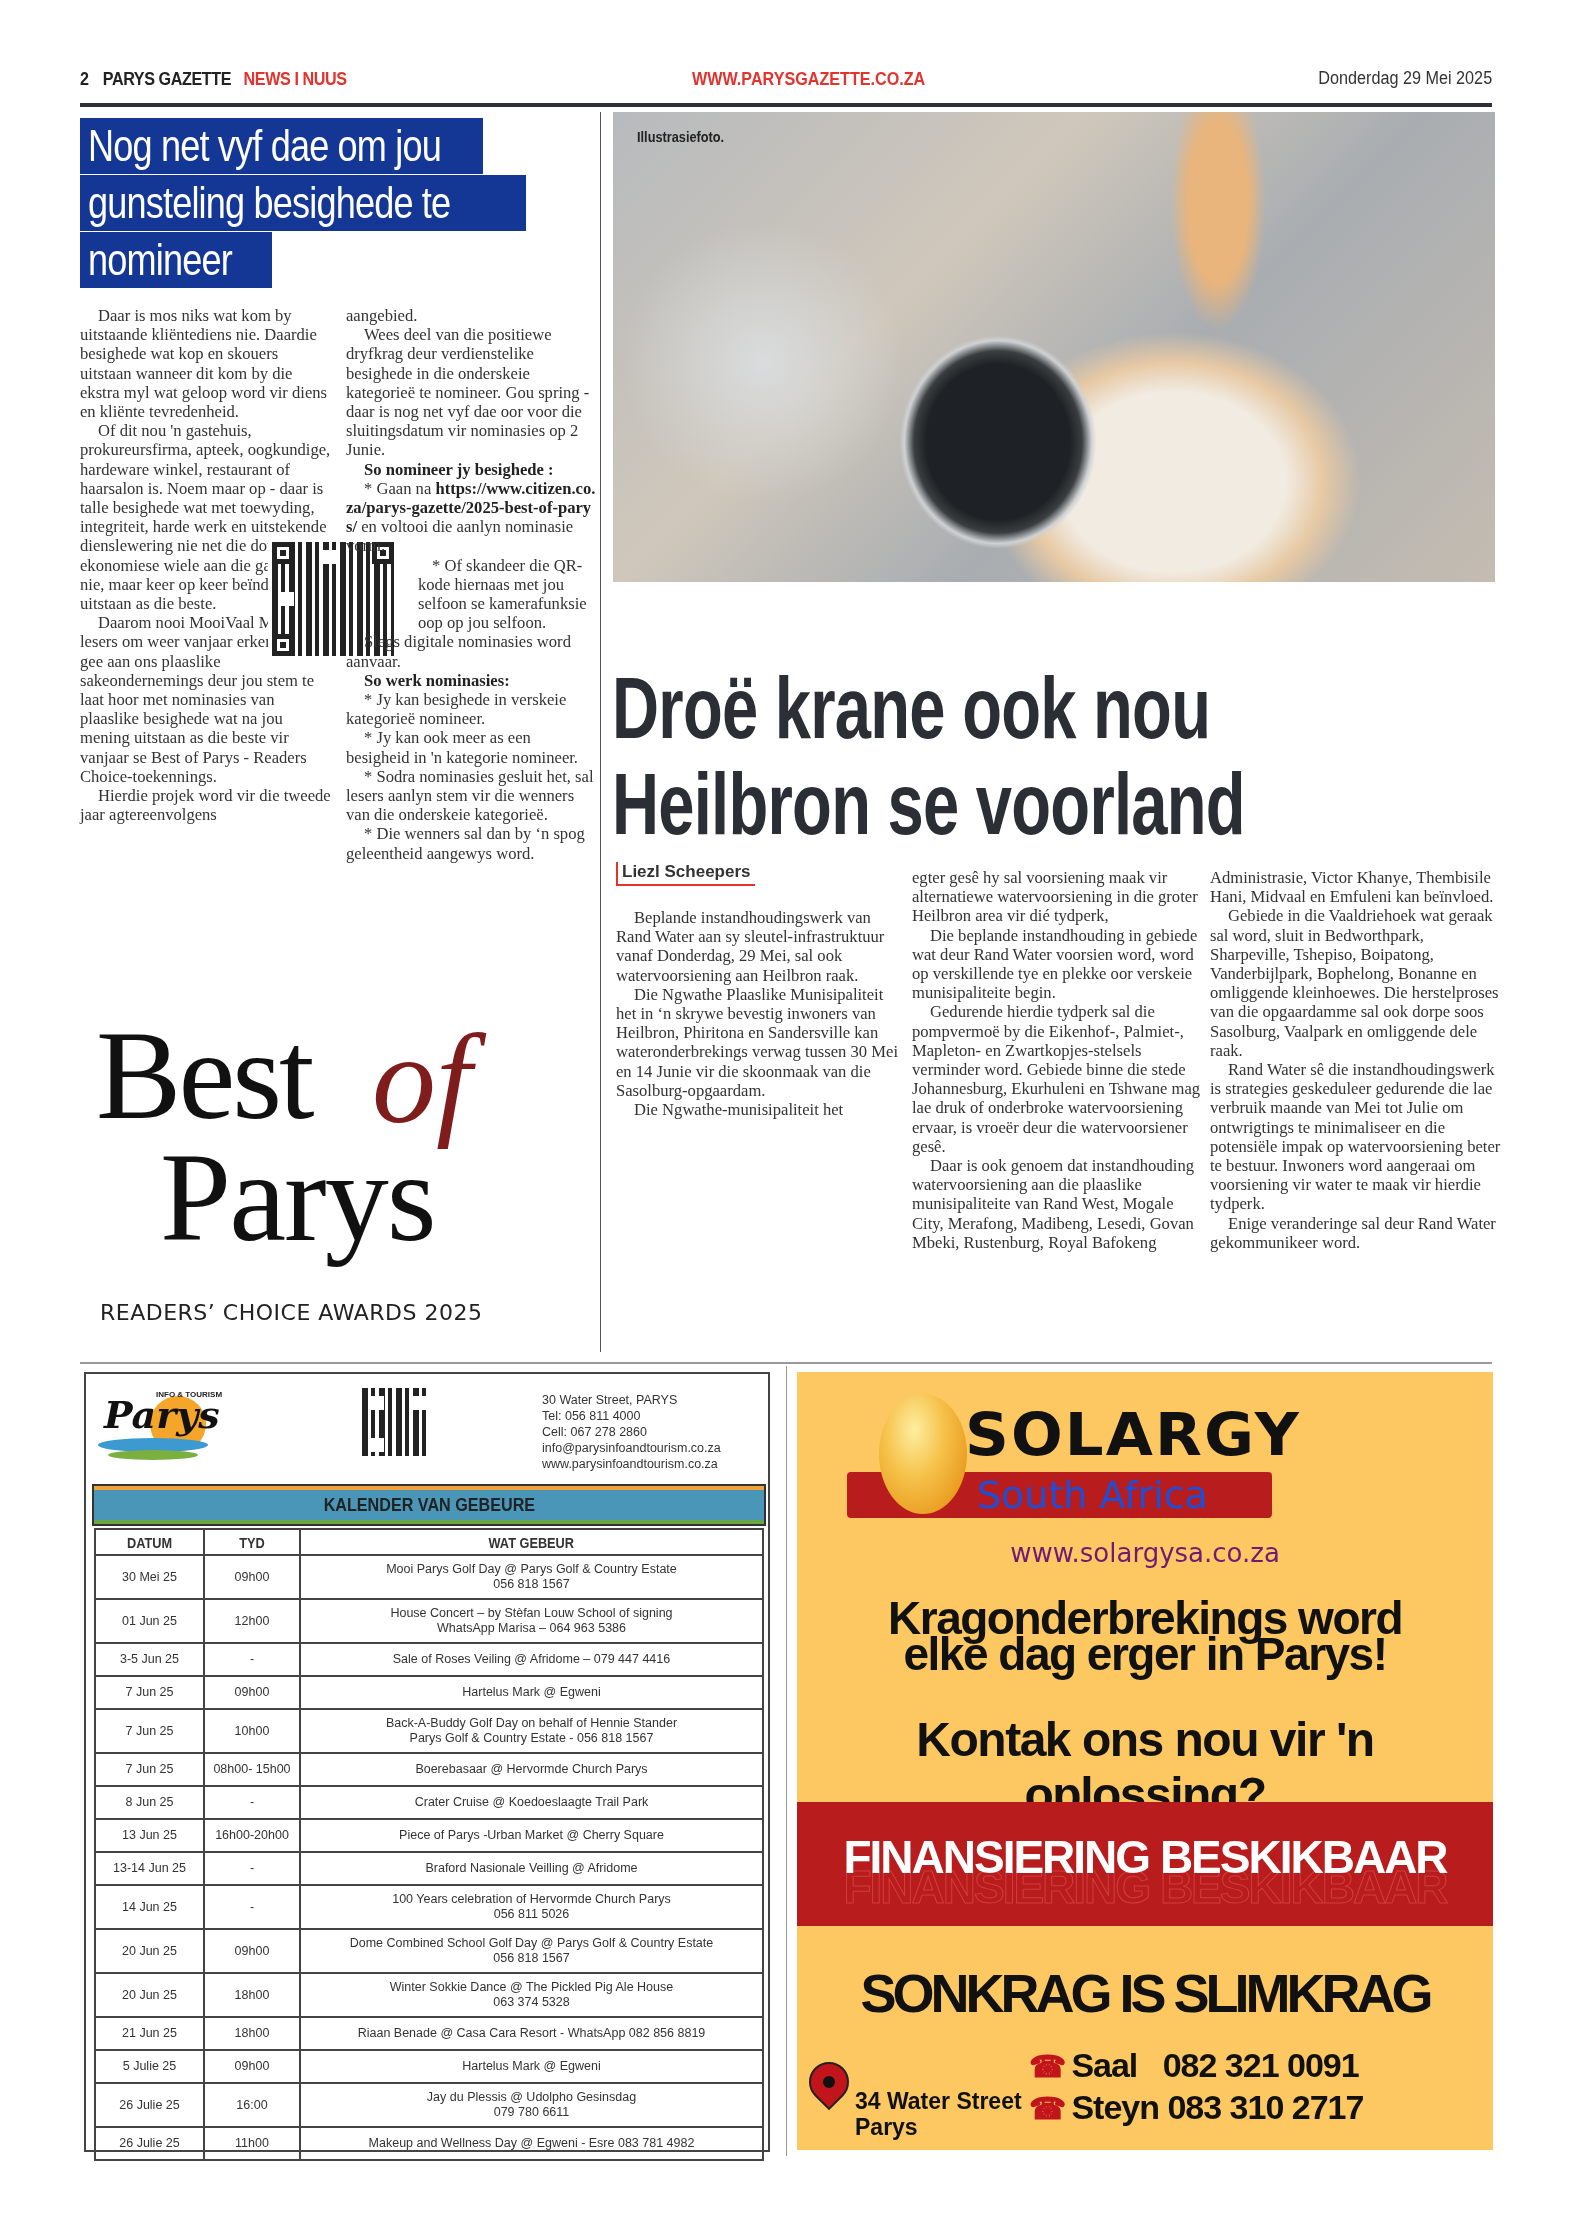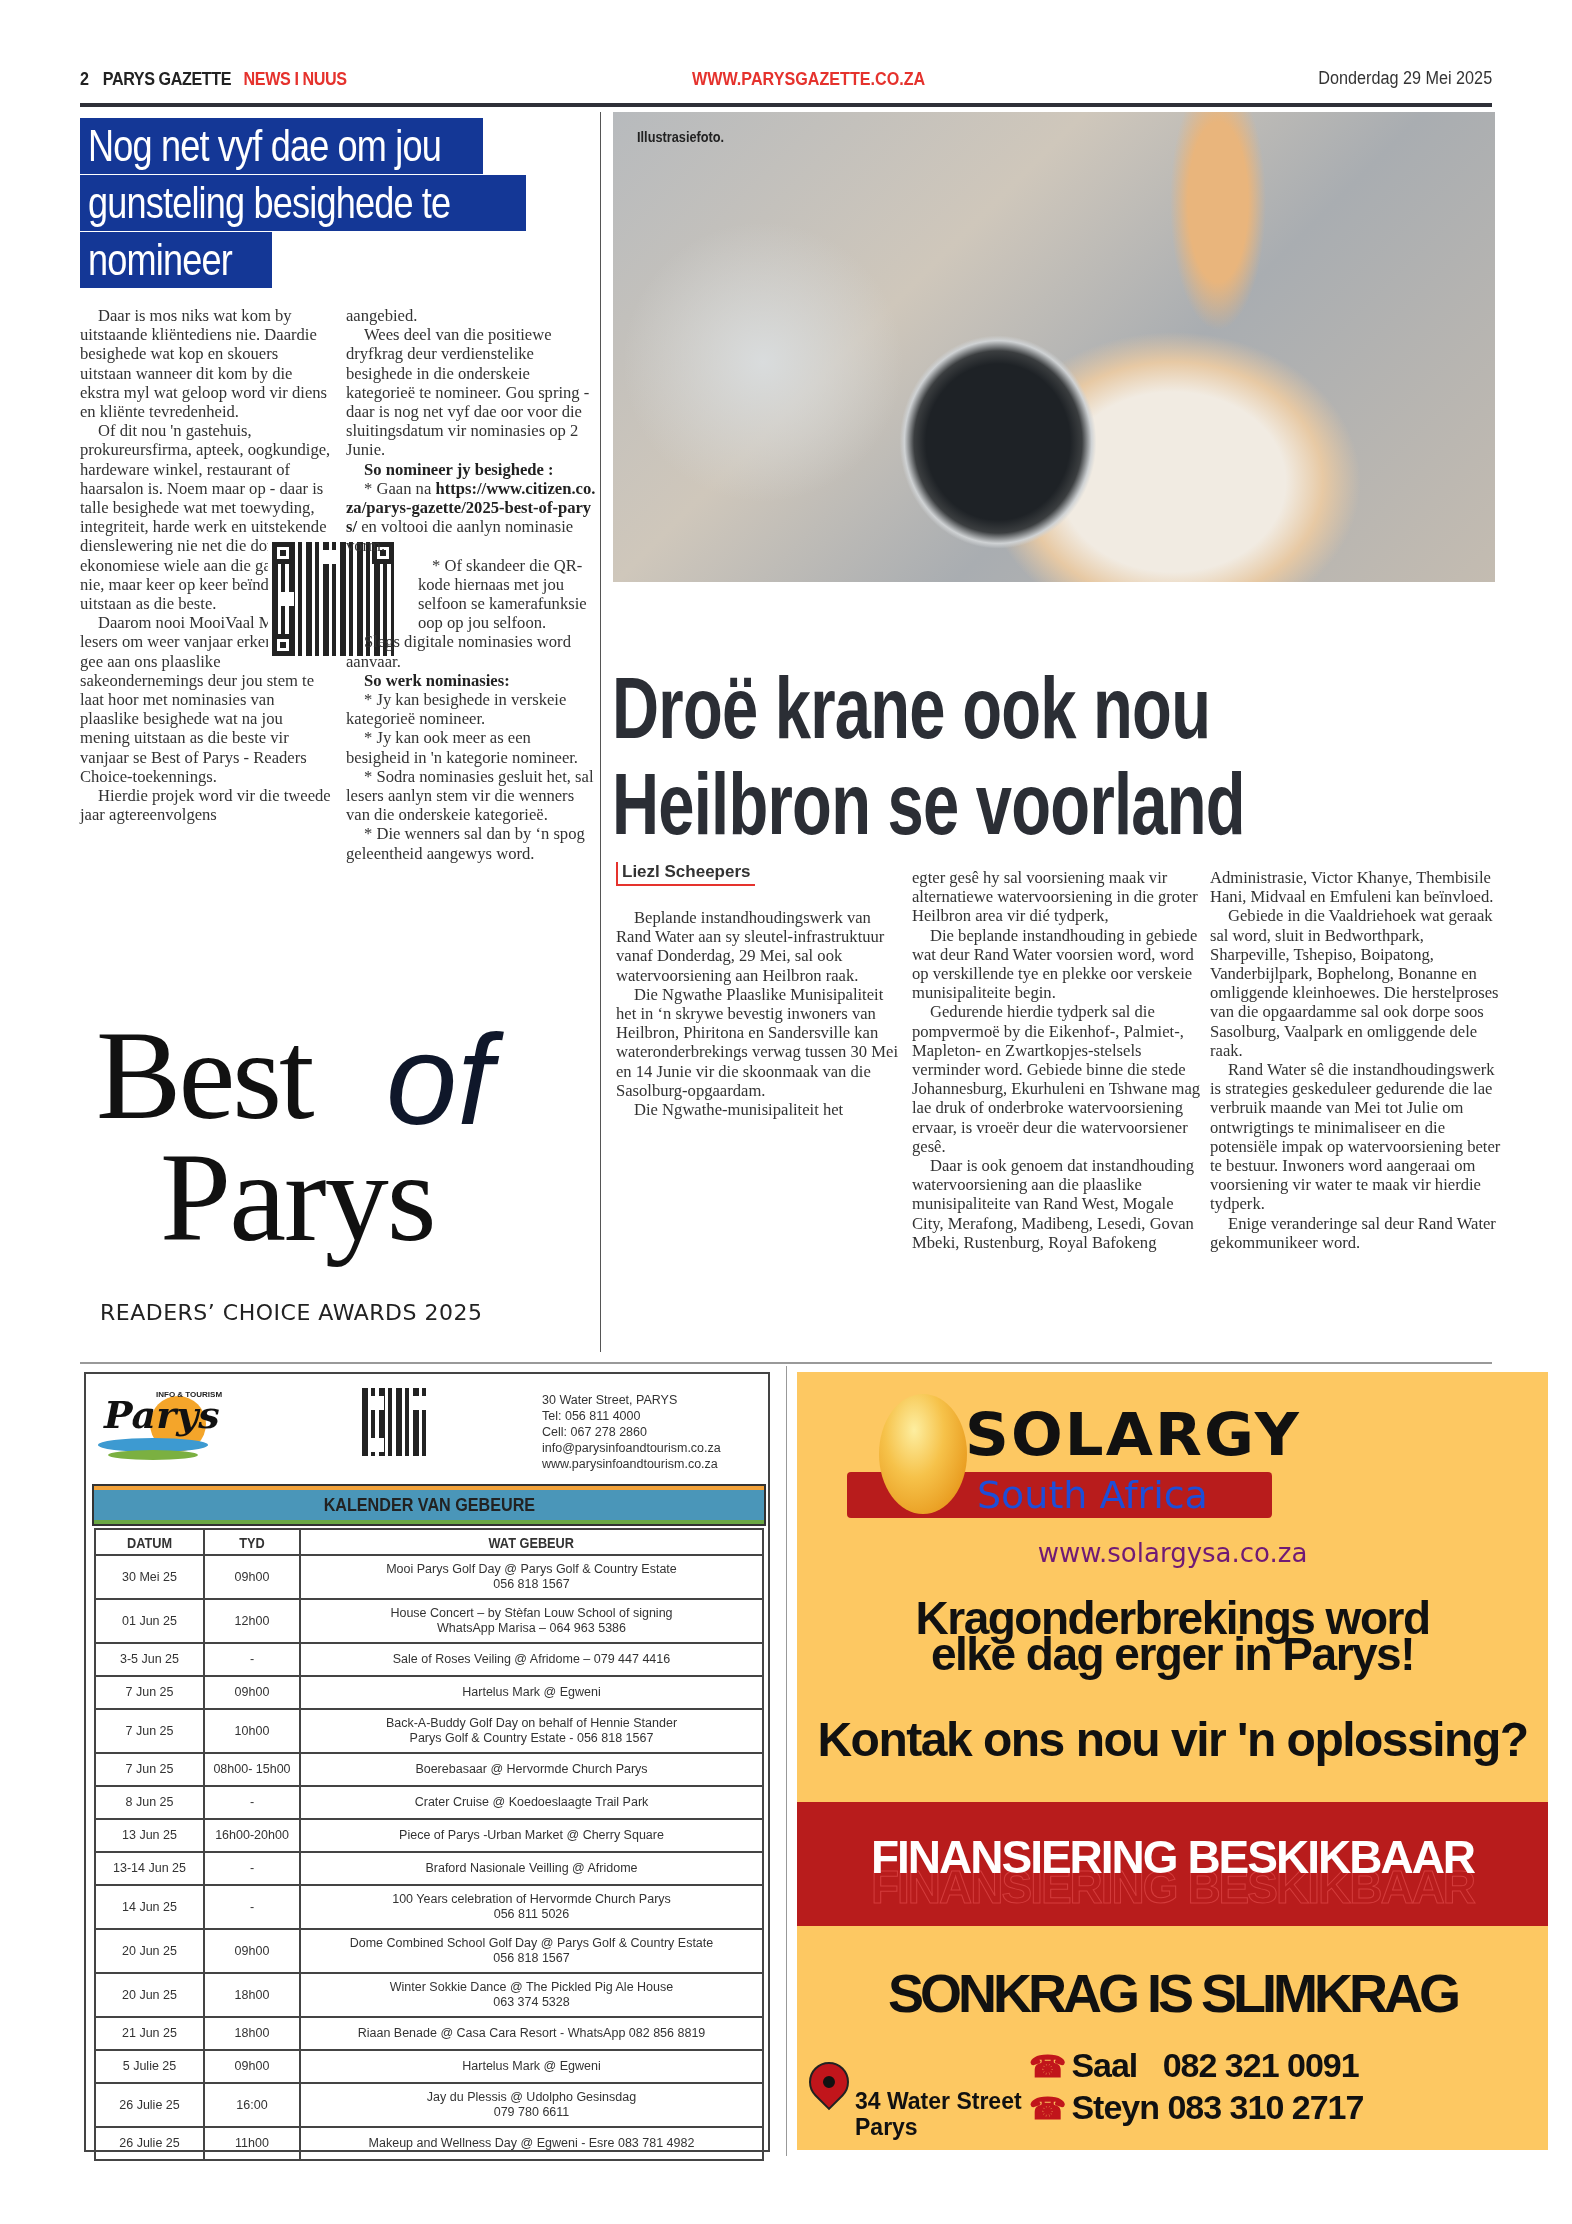--- a/index.html
+++ b/index.html
@@ -34,21 +34,21 @@
       repeating-linear-gradient(0deg,#222 0 5px,#fff 5px 9px);
     background-blend-mode: normal; }
   .qr-finder { position: absolute; width: 22px; height: 22px; border: 5px solid #222; background: #fff; }
   .qr-finder::after { content: ""; position: absolute; left: 3px; top: 3px; width: 6px; height: 6px; background: #222; }
 
   .divider-v { width: 1px; background: #555; }
 
   
   .bop { left: 96px; top: 1012px; width: 440px; height: 310px; }
   .bop-best { position: absolute; left: 0; top: -10px; font-family: "Liberation Serif", serif; font-size: 128px; color: #111; letter-spacing: -3px; }
-  .bop-of { position: absolute; left: 290px; top: -6px; font-family: Liberation Sans, sans-serif; font-style: italic; font-size: 128px; color: #0f172a; }
+  .bop-of { position: absolute; left: 276px; top: -6px; font-family: Liberation Serif, serif; font-style: italic; font-size: 128px; color: #7f1d1d; }
   .bop-parys { position: absolute; left: 64px; top: 112px; font-family: "Liberation Serif", serif; font-size: 128px; color: #111; letter-spacing: -2px; }
   .bop-sub { position: absolute; left: 4px; top: 288px; font-family: "DejaVu Sans", sans-serif; font-size: 22px; color: #222; letter-spacing: 0.5px; white-space: nowrap; }
 
   
   .photo { left: 613px; top: 112px; width: 882px; height: 470px; overflow: hidden;
     background:
       radial-gradient(ellipse 120px 130px at 385px 330px, #1e2226 0 60%, #3b3e40 70%, #cfd2d4 78%, rgba(0,0,0,0) 82%),
       radial-gradient(ellipse 250px 200px at 560px 370px, #f1ebe2 0 45%, #e7c9a4 60%, rgba(0,0,0,0) 75%),
       radial-gradient(ellipse 60px 160px at 605px 90px, #e9b57c 0 50%, rgba(0,0,0,0) 80%),
       radial-gradient(ellipse 200px 200px at 150px 250px, #d9dcdd, rgba(0,0,0,0) 70%),
@@ -77,21 +77,21 @@
   table.cal { position: absolute; left: 8px; top: 154px; width: 670px; border-collapse: collapse; font-family: "Liberation Sans", sans-serif; color: #333; }
   table.cal th, table.cal td { border: 2px solid #444; text-align: center; font-size: 12.5px; line-height: 15px; padding: 0 4px; }
   table.cal th { font-size: 15px; font-weight: bold; height: 26px; }
   table.cal th span { display: inline-block; transform: scaleX(0.85); }
   table.cal td.c1 { width: 109px; }
   table.cal td.c2 { width: 96px; }
   table.cal tr.r1 td { height: 33px; }
   table.cal tr.r2 td { height: 44px; }
 
   
-  .ad { left: 797px; top: 1372px; width: 751px; height: 778px; background: #fdc862; overflow: hidden; }
+  .ad { left: 797px; top: 1372px; width: 696px; height: 778px; background: #fdc862; overflow: hidden; }
   .ad-sun { position: absolute; left: 82px; top: 22px; width: 88px; height: 120px; border-radius: 50%; background: radial-gradient(ellipse at 40% 30%, #fdeea0 0%, #f6c24a 40%, #e89a1d 80%, #d07a12 100%); z-index: 2; }
   .ad-bar { position: absolute; left: 50px; top: 100px; width: 425px; height: 46px; background: #b81c1c; border-radius: 4px; }
   .ad-brand { position: absolute; left: 168px; top: 28px; font-family: "DejaVu Sans", sans-serif; font-weight: bold; font-size: 58px; color: #111; letter-spacing: 2px; transform: scaleX(1.05); transform-origin: left; line-height: 70px; }
   .ad-sa { position: absolute; left: 180px; top: 100px; font-family: "DejaVu Sans", sans-serif; font-size: 38px; color: #1d4ed8; line-height: 46px; }
   .ad-url { position: absolute; left: 0; width: 100%; top: 166px; text-align: center; font-family: "DejaVu Sans", sans-serif; font-weight: normal; font-size: 26px; color: #701a75; }
   .ad-h { position: absolute; left: 0; width: 100%; text-align: center; font-family: "Liberation Sans", sans-serif; font-weight: bold; color: #111; letter-spacing: -1.5px; }
   .ad-h1 { top: 228px; font-size: 46px; line-height: 36px; }
   .ad-h2 { top: 340px; font-size: 48px; }
   .ad-fin { position: absolute; left: 0; top: 430px; width: 100%; height: 124px; background: #b81c1c; }
   .ad-fin .t { position: absolute; left: 0; width: 100%; top: 28px; text-align: center; font-family: "Liberation Sans", sans-serif; font-weight: bold; font-size: 46px; color: #fff; letter-spacing: -2px; }

